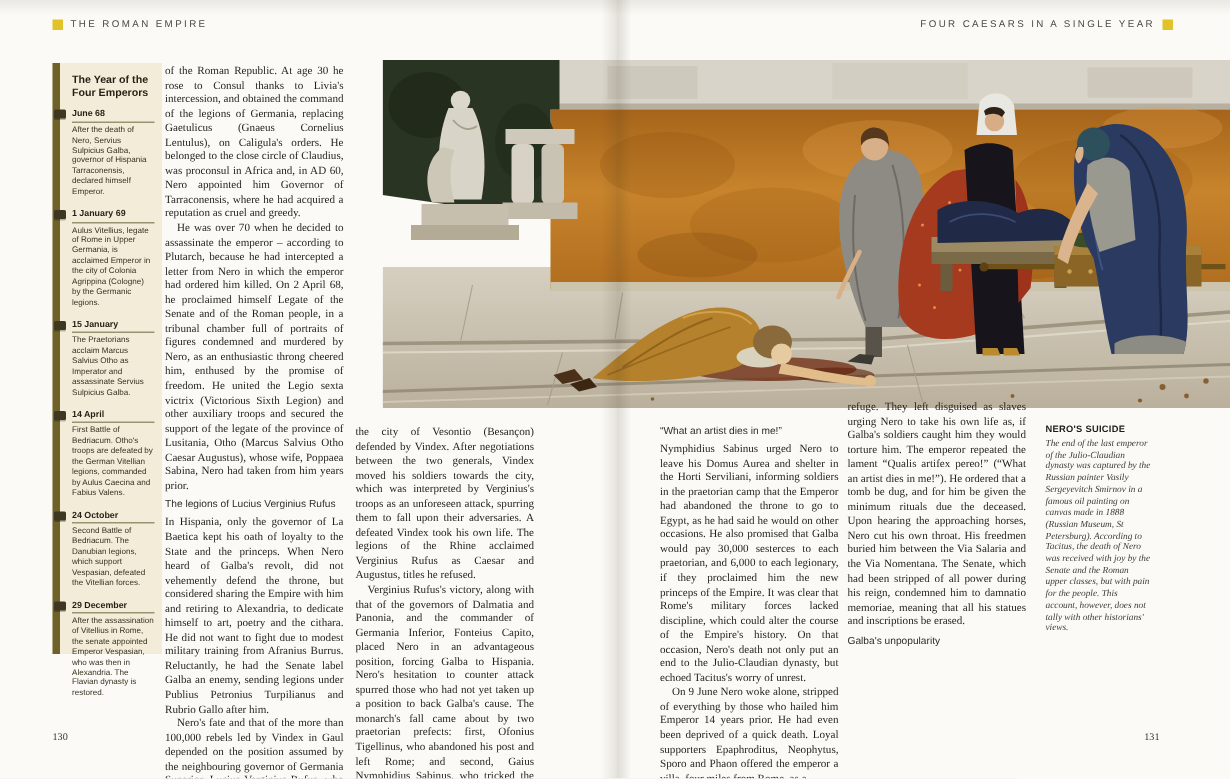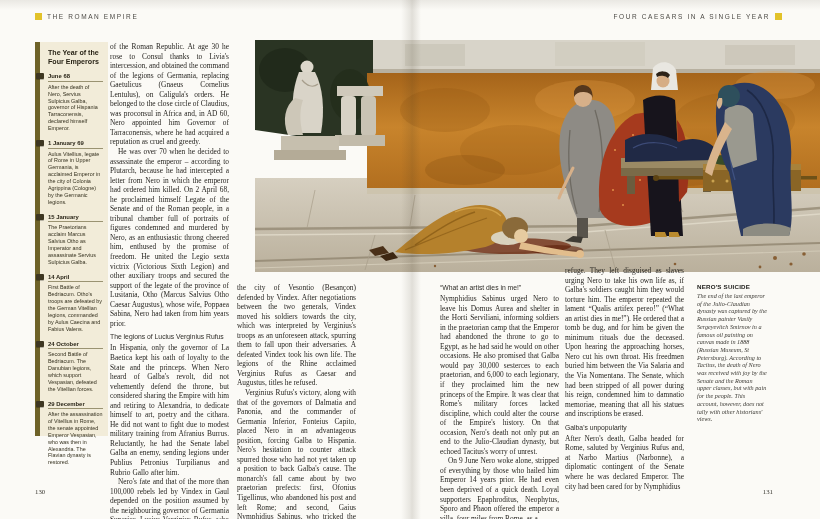--- a/index.html
+++ b/index.html
@@ -288,21 +288,20 @@
 
   <div class="col col3">
     <div class="subhead first">“What an artist dies in me!”</div>
     <p>Nymphidius Sabinus urged Nero to leave his Domus Aurea and shelter in the Horti Serviliani, informing soldiers in the praetorian camp that the Emperor had abandoned the throne to go to Egypt, as he had said he would on other occasions. He also promised that Galba would pay 30,000 sesterces to each praetorian, and 6,000 to each legionary, if they proclaimed him the new princeps of the Empire. It was clear that Rome's military forces lacked discipline, which could alter the course of the Empire's history. On that occasion, Nero's death not only put an end to the Julio-Claudian dynasty, but echoed Tacitus's worry of unrest.</p>
     <p class="ind">On 9 June Nero woke alone, stripped of everything by those who hailed him Emperor 14 years prior. He had even been deprived of a quick death. Loyal supporters Epaphroditus, Neophytus, Sporo and Phaon offered the emperor a villa, four miles from Rome, as a</p>
   </div>
 
   <div class="col col4">
     <p>refuge. They left disguised as slaves urging Nero to take his own life as, if Galba's soldiers caught him they would torture him. The emperor repeated the lament “Qualis artifex pereo!” (“What an artist dies in me!”). He ordered that a tomb be dug, and for him be given the minimum rituals due the deceased. Upon hearing the approaching horses, Nero cut his own throat. His freedmen buried him between the Via Salaria and the Via Nomentana. The Senate, which had been stripped of all power during his reign, condemned him to damnatio memoriae, meaning that all his statues and inscriptions be erased.</p>
     <div class="subhead">Galba's unpopularity</div>
-    <p>After Nero's death, Galba headed for Rome, saluted by Verginius Rufus and, at Narbo Martius (Narbonne), a diplomatic contingent of the Senate where he was declared Emperor. The city had been cared for by Nymphidius</p>
   </div>
 
   <div class="caption">
     <div class="cap-title">NERO'S SUICIDE</div>
     <div class="cap-text">The end of the last emperor of the Julio-Claudian dynasty was captured by the Russian painter Vasily Sergeyevitch Smirnov in a famous oil painting on canvas made in 1888 (Russian Museum, St Petersburg). According to Tacitus, the death of Nero was received with joy by the Senate and the Roman upper classes, but with pain for the people. This account, however, does not tally with other historians' views.</div>
   </div>
 
   <div class="pagenum left">130</div>
   <div class="pagenum right">131</div>
 

